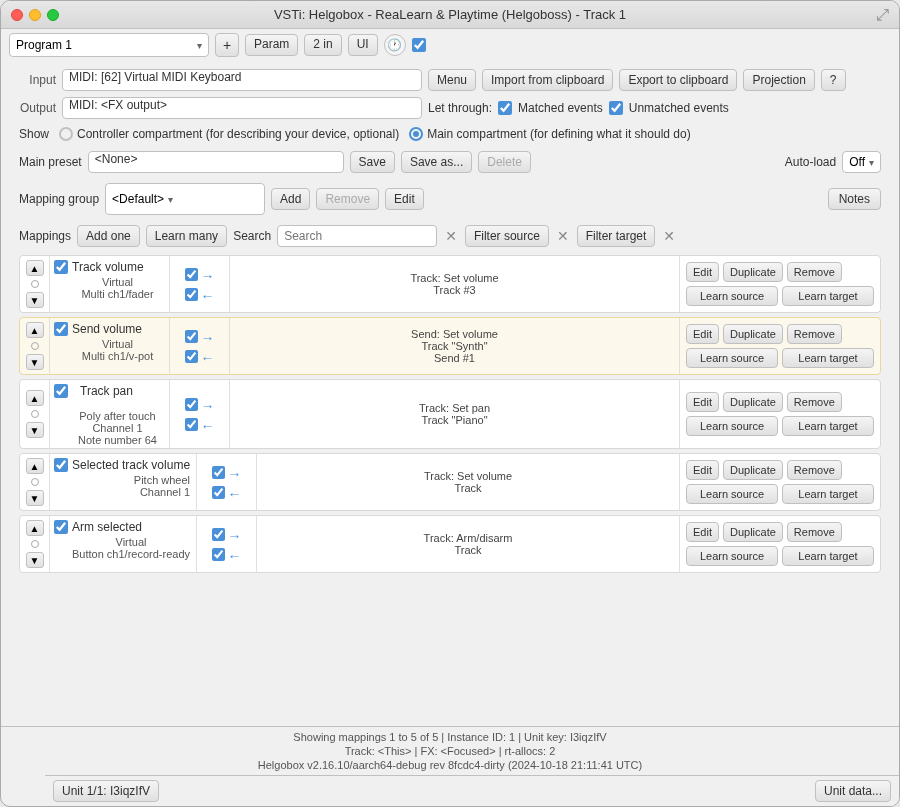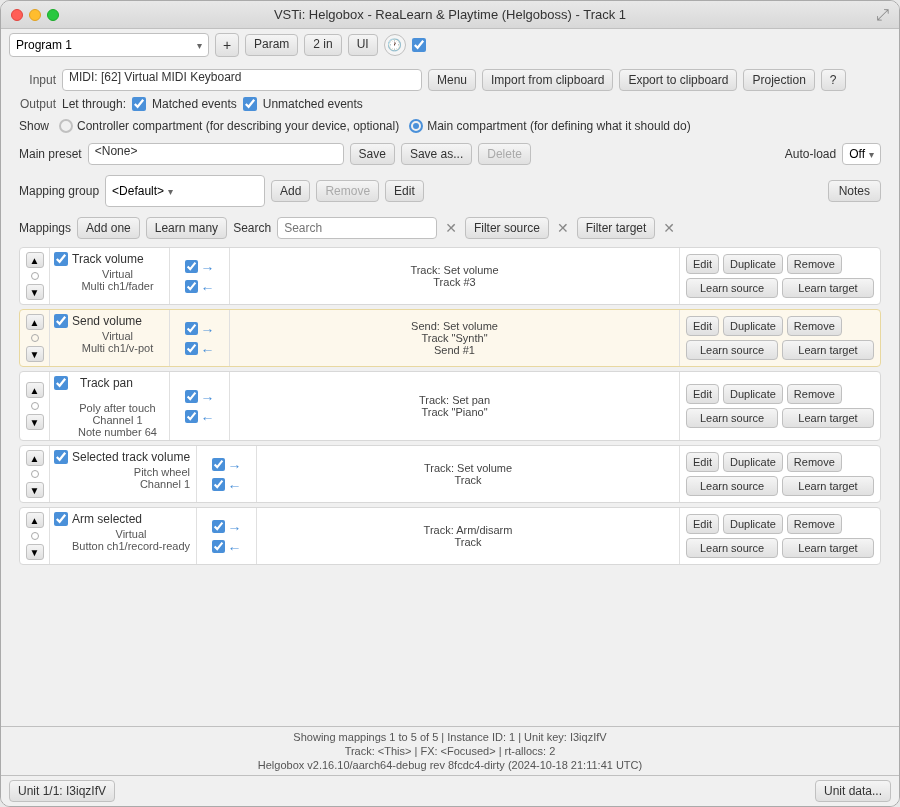--- a/index.html
+++ b/index.html
@@ -329,20 +329,21 @@
       color: #555;
       text-align: center;
     }
     .bottom-bar {
       display: flex;
       align-items: center;
       justify-content: space-between;
       padding: 4px 8px;
       background: #f0f0f0;
       border-top: 1px solid #c0c0c0;
+      margin-left: 44px;
     }
     input[type="checkbox"] {
       accent-color: #4a90d9;
     }
     .notes-btn {
       margin-left: auto;
       border: 1px solid #c0c0c0;
       border-radius: 4px;
       padding: 2px 10px;
       font-size: 12px;
@@ -398,20 +399,21 @@
       <div class="io-input">MIDI: [62] Virtual MIDI Keyboard</div>
       <button class="btn">Menu</button>
       <button class="btn">Import from clipboard</button>
       <button class="btn">Export to clipboard</button>
       <button class="btn">Projection</button>
       <button class="btn">?</button>
     </div>
 
     <div class="io-row">
       <span class="io-label">Output</span>
+      <div class="io-input">MIDI: &lt;FX output&gt;</div>
       <span class="label">Let through:</span>
       <input type="checkbox" class="checkbox-blue" checked="" style="">
       <span class="label">Matched events</span>
       <input type="checkbox" class="checkbox-blue" checked="" style="">
       <span class="label">Unmatched events</span>
     </div>
 
     <div class="show-section">
       <span class="label">Show</span>
       <div class="radio-option">

